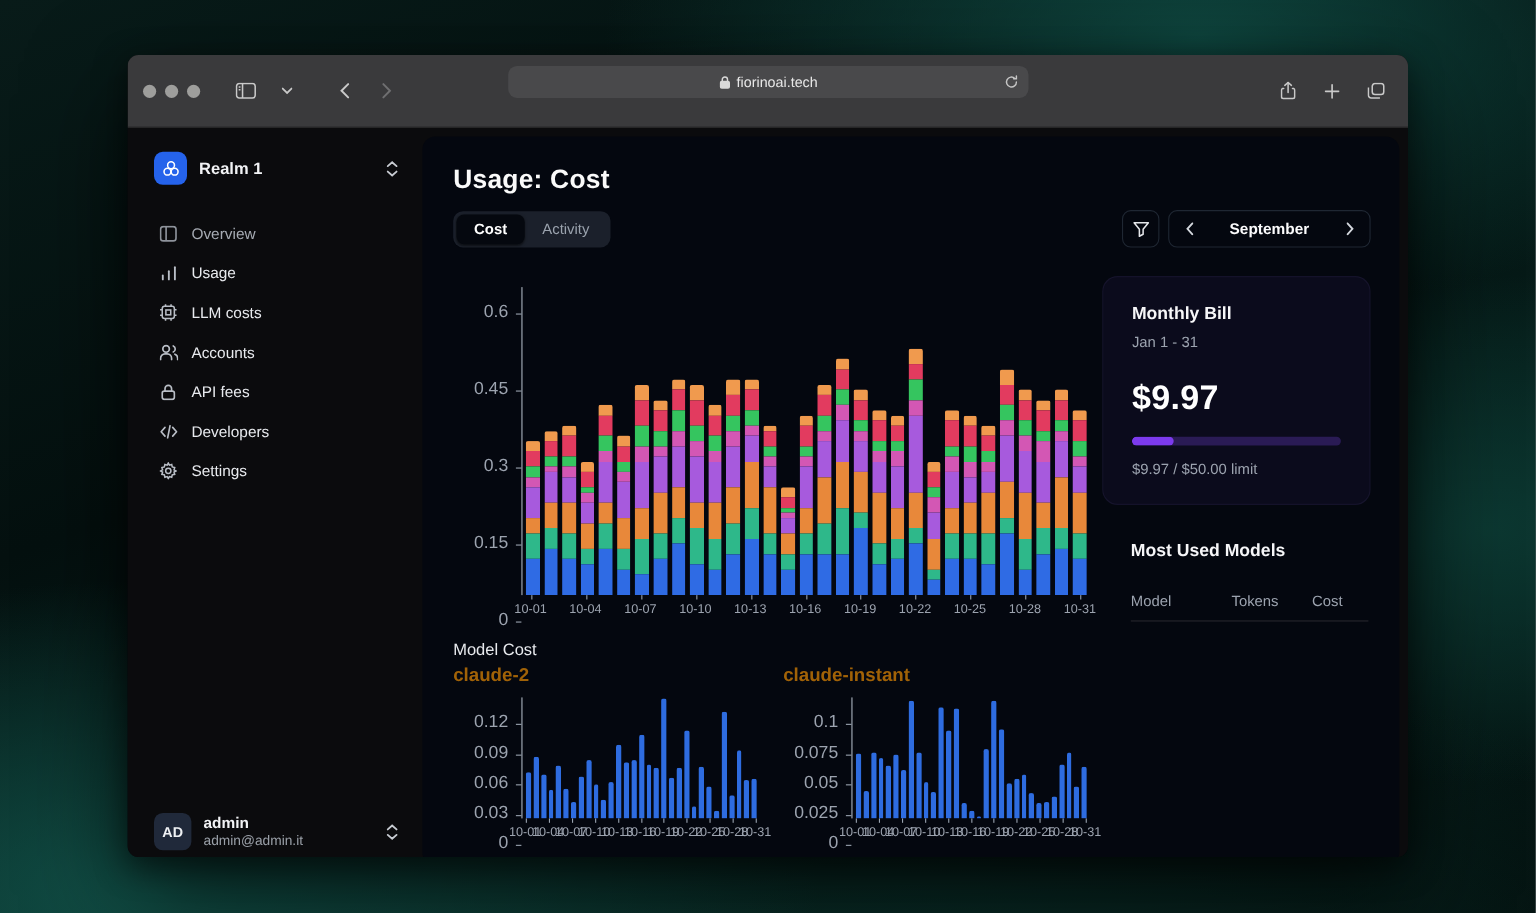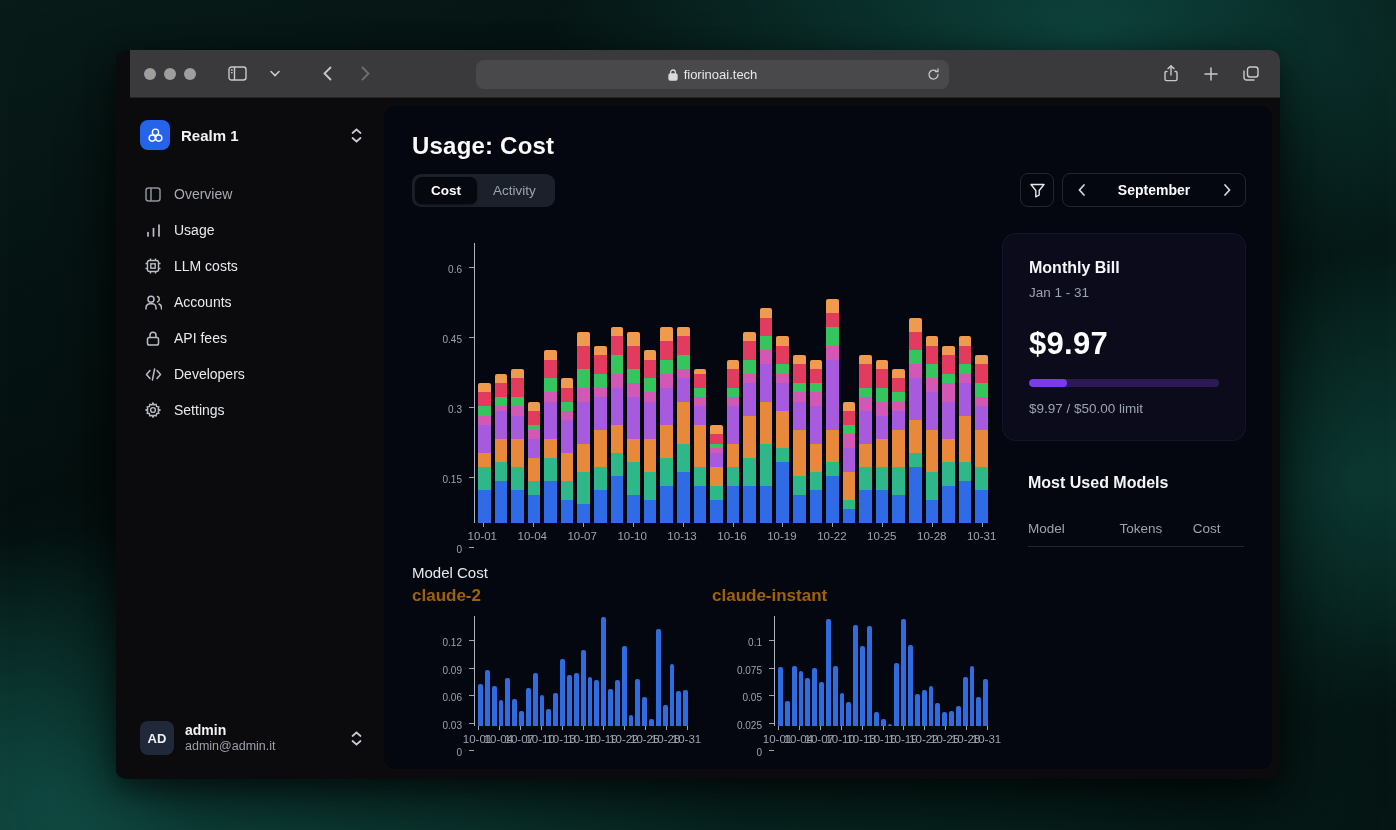--- a/index.html
+++ b/index.html
@@ -15,22 +15,22 @@
     cursor:default;
   }
   .window{
     position:absolute; left:116px; top:50px; width:1164px; height:729px;
     border-radius:10px; overflow:hidden;
     box-shadow:0 35px 90px rgba(0,0,0,.65), 0 8px 28px rgba(0,0,0,.5);
     background:#0b0b0d;
   }
   
   .titlebar{
-    height:48px; background:#3a3a3c; border-bottom:1px solid #262628;
-    display:flex; align-items:center; padding:0 14px; gap:8px; position:relative;margin-left:14px;
+    height:66px; background:#3a3a3c; border-bottom:1px solid #262628;
+    display:flex; align-items:center; padding:0 14px; gap:8px; position:relative;
   }
   .lights{ display:flex; gap:8px; margin-right:18px;}
   .light{ width:12px; height:12px; border-radius:50%; background:#9e9e9c; }
   .tbtn{ width:30px; height:26px; display:flex; align-items:center; justify-content:center; color:#c9c9c9; border-radius:5px; background:transparent; border:none; }
   .tbtn.dim{ color:#6f6f71; }
   .urlbar{
     position:absolute; left:346px; width:473px; height:29px; top:10px;
     background:#49494b; border-radius:8px; display:flex; align-items:center; justify-content:center;
     color:#e7e7e7; font-size:13px; gap:6px;
   }
@@ -67,21 +67,21 @@
   .icon-btn{ width:34px; height:34px; border:1px solid #1f2733; background:transparent; border-radius:8px; color:#e5e7eb; display:flex; align-items:center; justify-content:center; }
   .month-pill{ height:34px; border:1px solid #1f2733; border-radius:8px; display:flex; align-items:center; min-width:184px; }
   .month-pill button{ width:36px; height:100%; border:none; background:transparent; color:#d3d7dd; display:flex; align-items:center; justify-content:center; }
   .month-label{ flex:1; text-align:center; font-size:14px; font-weight:600; color:#fbfbfc; }
   .content{ display:flex; gap:12px; margin-top:26px; }
   .charts-col{ width:578px; flex-shrink:0; }
   .section-label{ font-size:15px; color:#e8eaee; }
   
   .chart{ position:relative; margin-top:10px; }
   .ylabels{ position:absolute; left:0; top:0; bottom:0; width:62px; }
-  .ylabels span{ position:absolute; right:12px; font-size:10px; color:#9ca3af;margin-top:44px; }
+  .ylabels span{ position:absolute; right:12px; font-size:16px; color:#9ca3af;margin-top:44px; }
   .ylabels i{ position:absolute; right:0; width:5px; height:1px; background:#9aa3b0; }
   .plot{ margin-left:62px; position:relative; border-left:1px solid #aab3bf; }
   .bars{ position:absolute; left:1px; right:0; top:0; bottom:0; display:flex; align-items:flex-end; gap:4px; padding:0 2px; }
   .chart.mini .bars{ gap:2px; }
   .bar{ flex:1; display:flex; flex-direction:column-reverse; border-radius:2px 2px 0 0; overflow:hidden; }
   .xticks{ position:absolute; left:0; right:0; bottom:-5px; height:5px; }
   .xticks i{ position:absolute; width:1px; height:4px; background:#9aa3b0; }
   .xlabels{ position:relative; margin-left:62px; height:18px; margin-top:7px; }
   .xlabels span{ position:absolute; transform:translateX(-50%); font-size:11.5px; color:#9ca3af; white-space:nowrap; }
   .model-cost-head{ margin-top:16px; }

